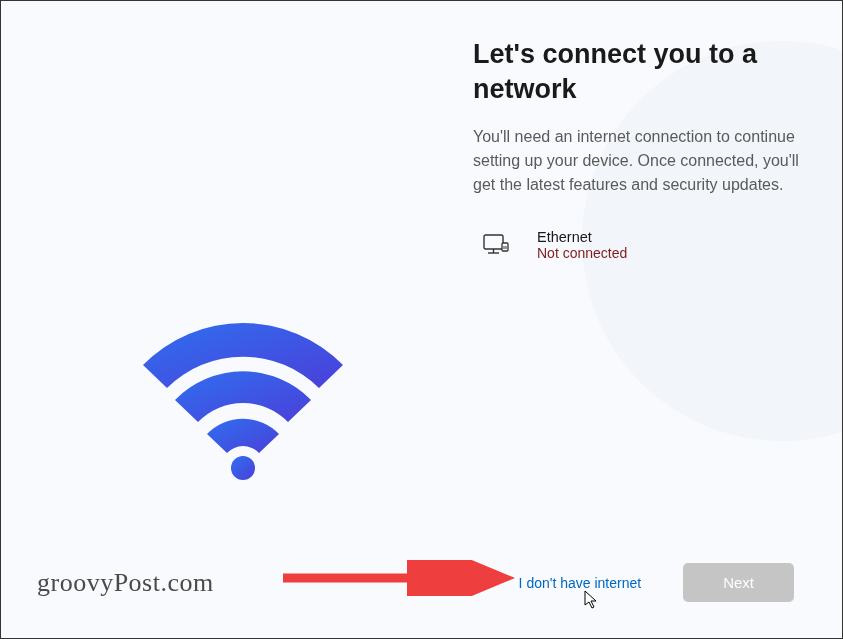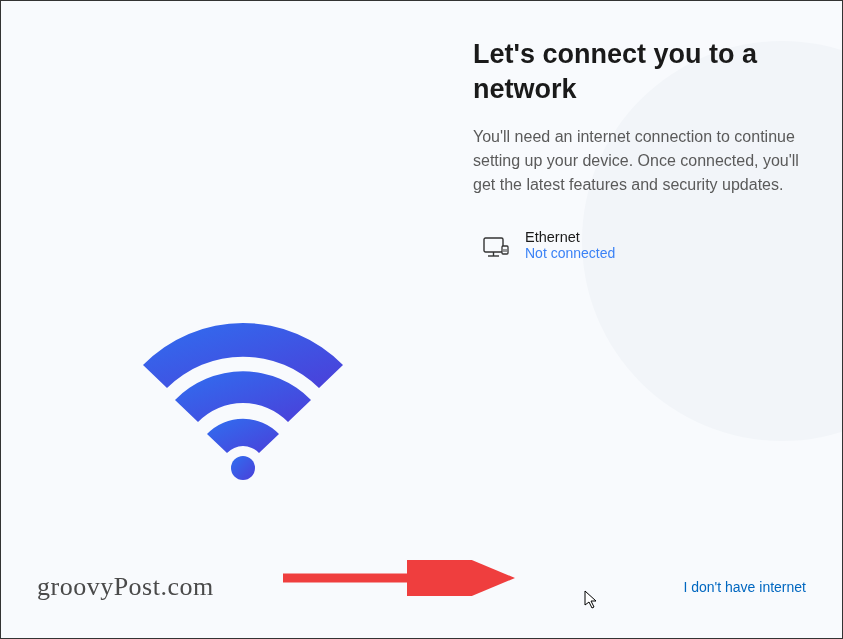--- a/index.html
+++ b/index.html
@@ -57,48 +57,48 @@
     }
     .subheading {
       font-size: 16px;
       color: #5a5a5a;
       line-height: 1.5;
       margin-bottom: 28px;
       max-width: 340px;
     }
     .network-item {
       display: flex;
-      align-items: flex-end;
-      gap: 16px;
+      align-items: center;
+      gap: 28px;
       padding: 4px 0 4px 10px;
     }
     .ethernet-icon {
       width: 26px;
       height: 24px;
       flex-shrink: 0;
       margin-top: 2px;
     }
     .network-info {
       display: flex;
       flex-direction: column;
     }
     .network-name {
       font-size: 14.5px;
       color: #1a1a1a;
       font-weight: 400;
     }
     .network-status {
       font-size: 14px;
-      color: #3b82f6;
+      color: #7f1d1d;
     }
     .footer {
       position: absolute;
       bottom: 0;
       left: 0;
-      right: 0;
+      right: 12px;
       z-index: 2;
       padding: 20px 36px 36px 36px;
       display: flex;
       align-items: center;
       justify-content: space-between;
     }
     .watermark {
       font-family: Georgia, serif;
       font-size: 26px;
       color: #4a4a4a;
@@ -194,14 +194,15 @@
 </svg>
 
 <svg class="cursor" width="16" height="20" viewBox="0 0 16 20">
   <path d="M 1 1 L 1 15 L 5 12 L 8 18 L 10 17 L 7 11 L 12 11 Z" fill="#fff" stroke="#000" stroke-width="1"></path>
 </svg>
 
 <div class="footer">
   <div class="watermark">groovyPost.com</div>
   <div class="footer-right">
     <a class="skip-link">I don't have internet</a>
+    <button class="next-btn" disabled="">Next</button>
   </div>
 </div>
 
 </body></html>

